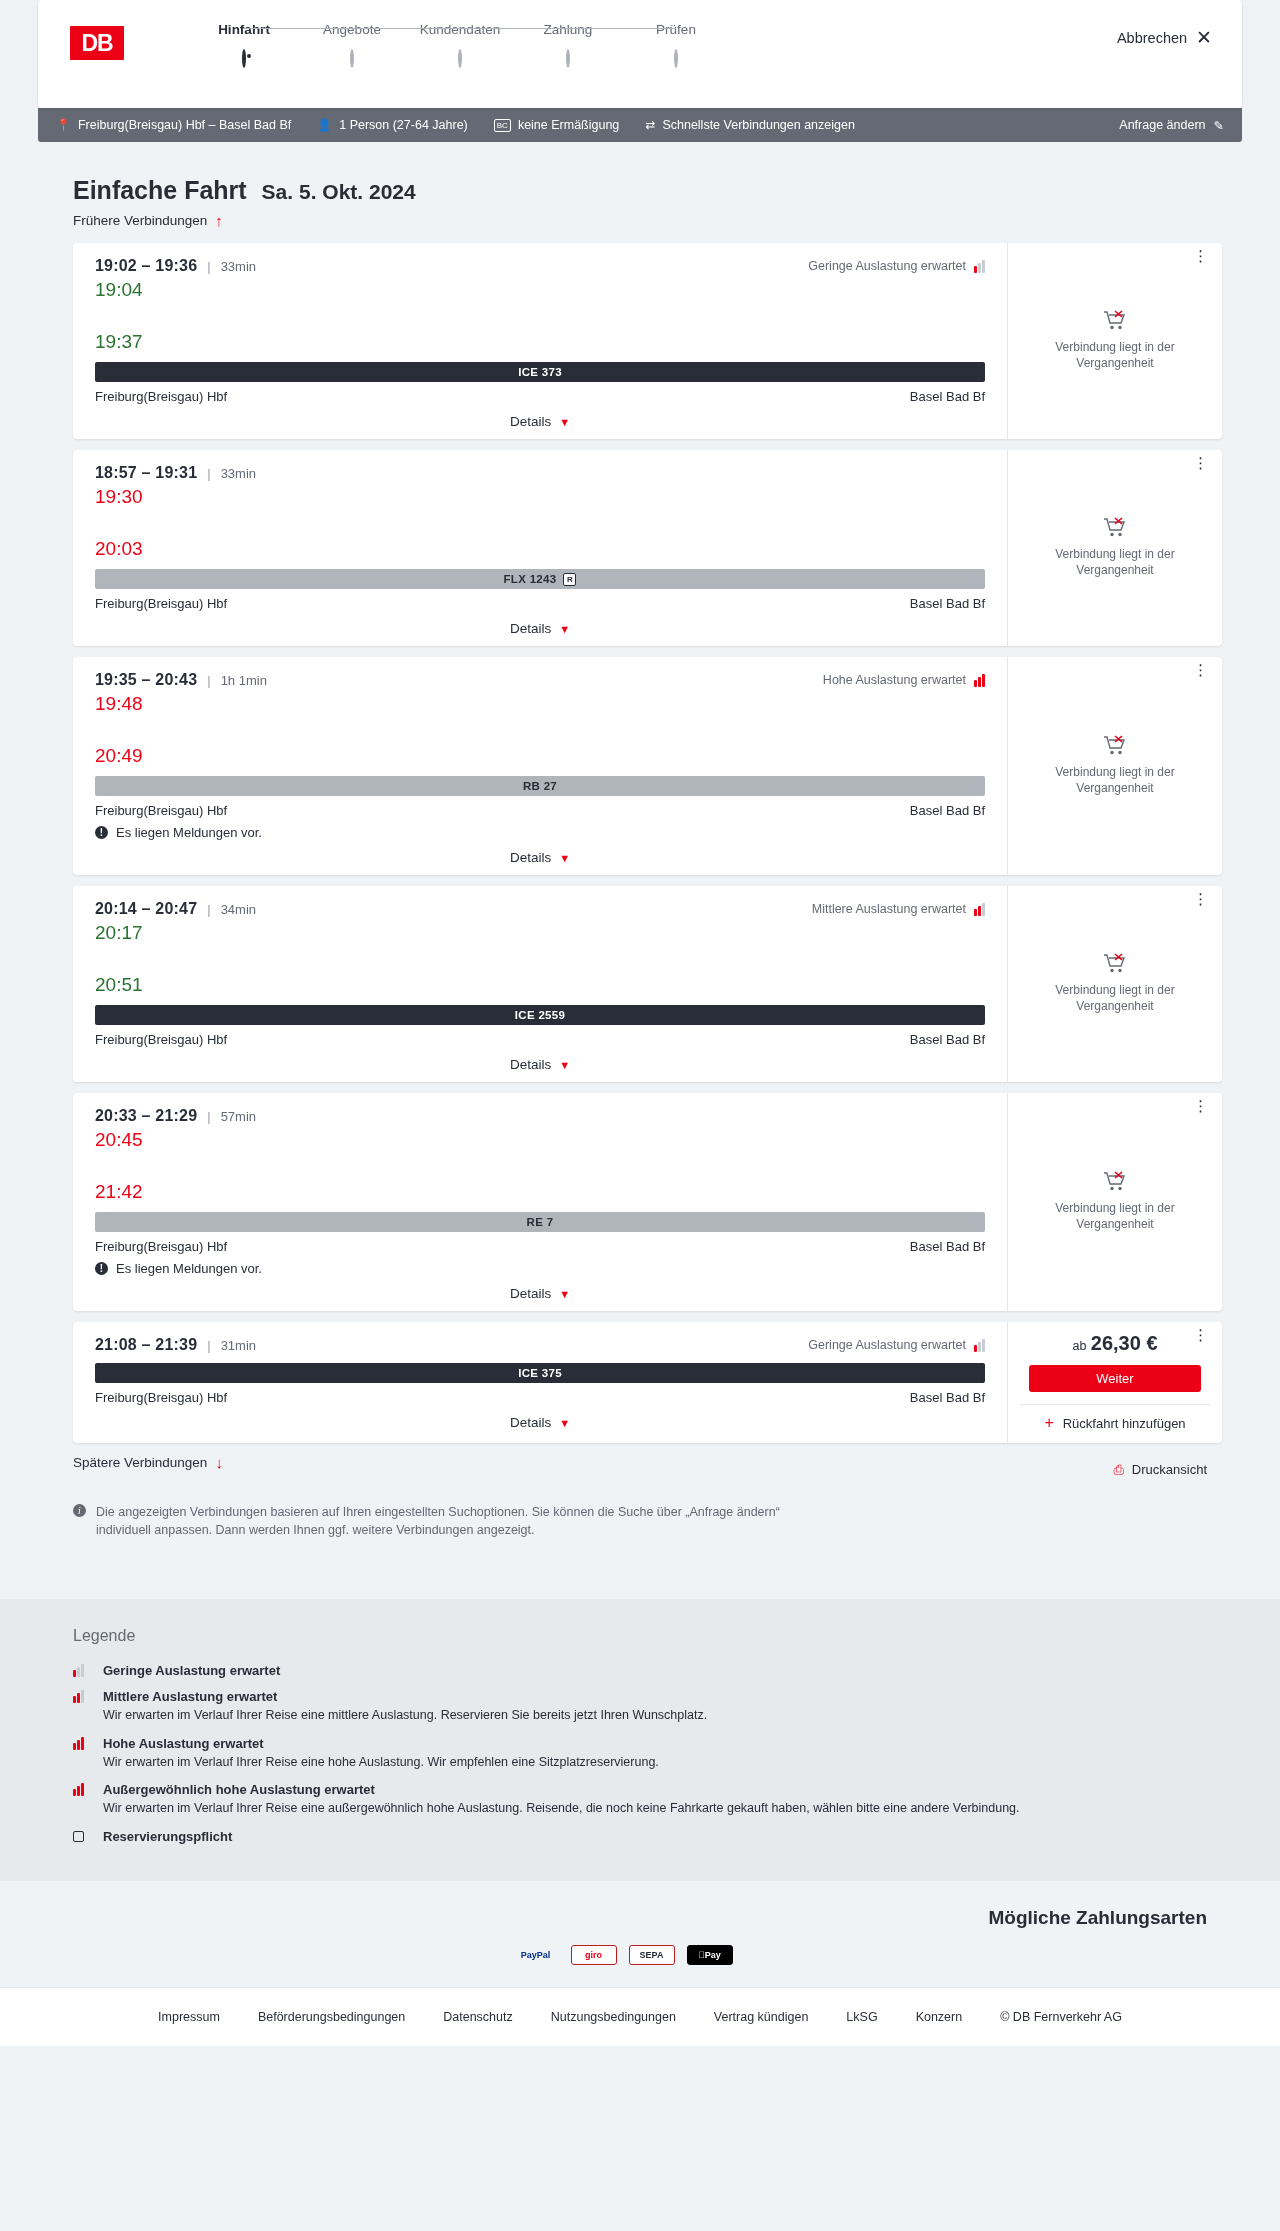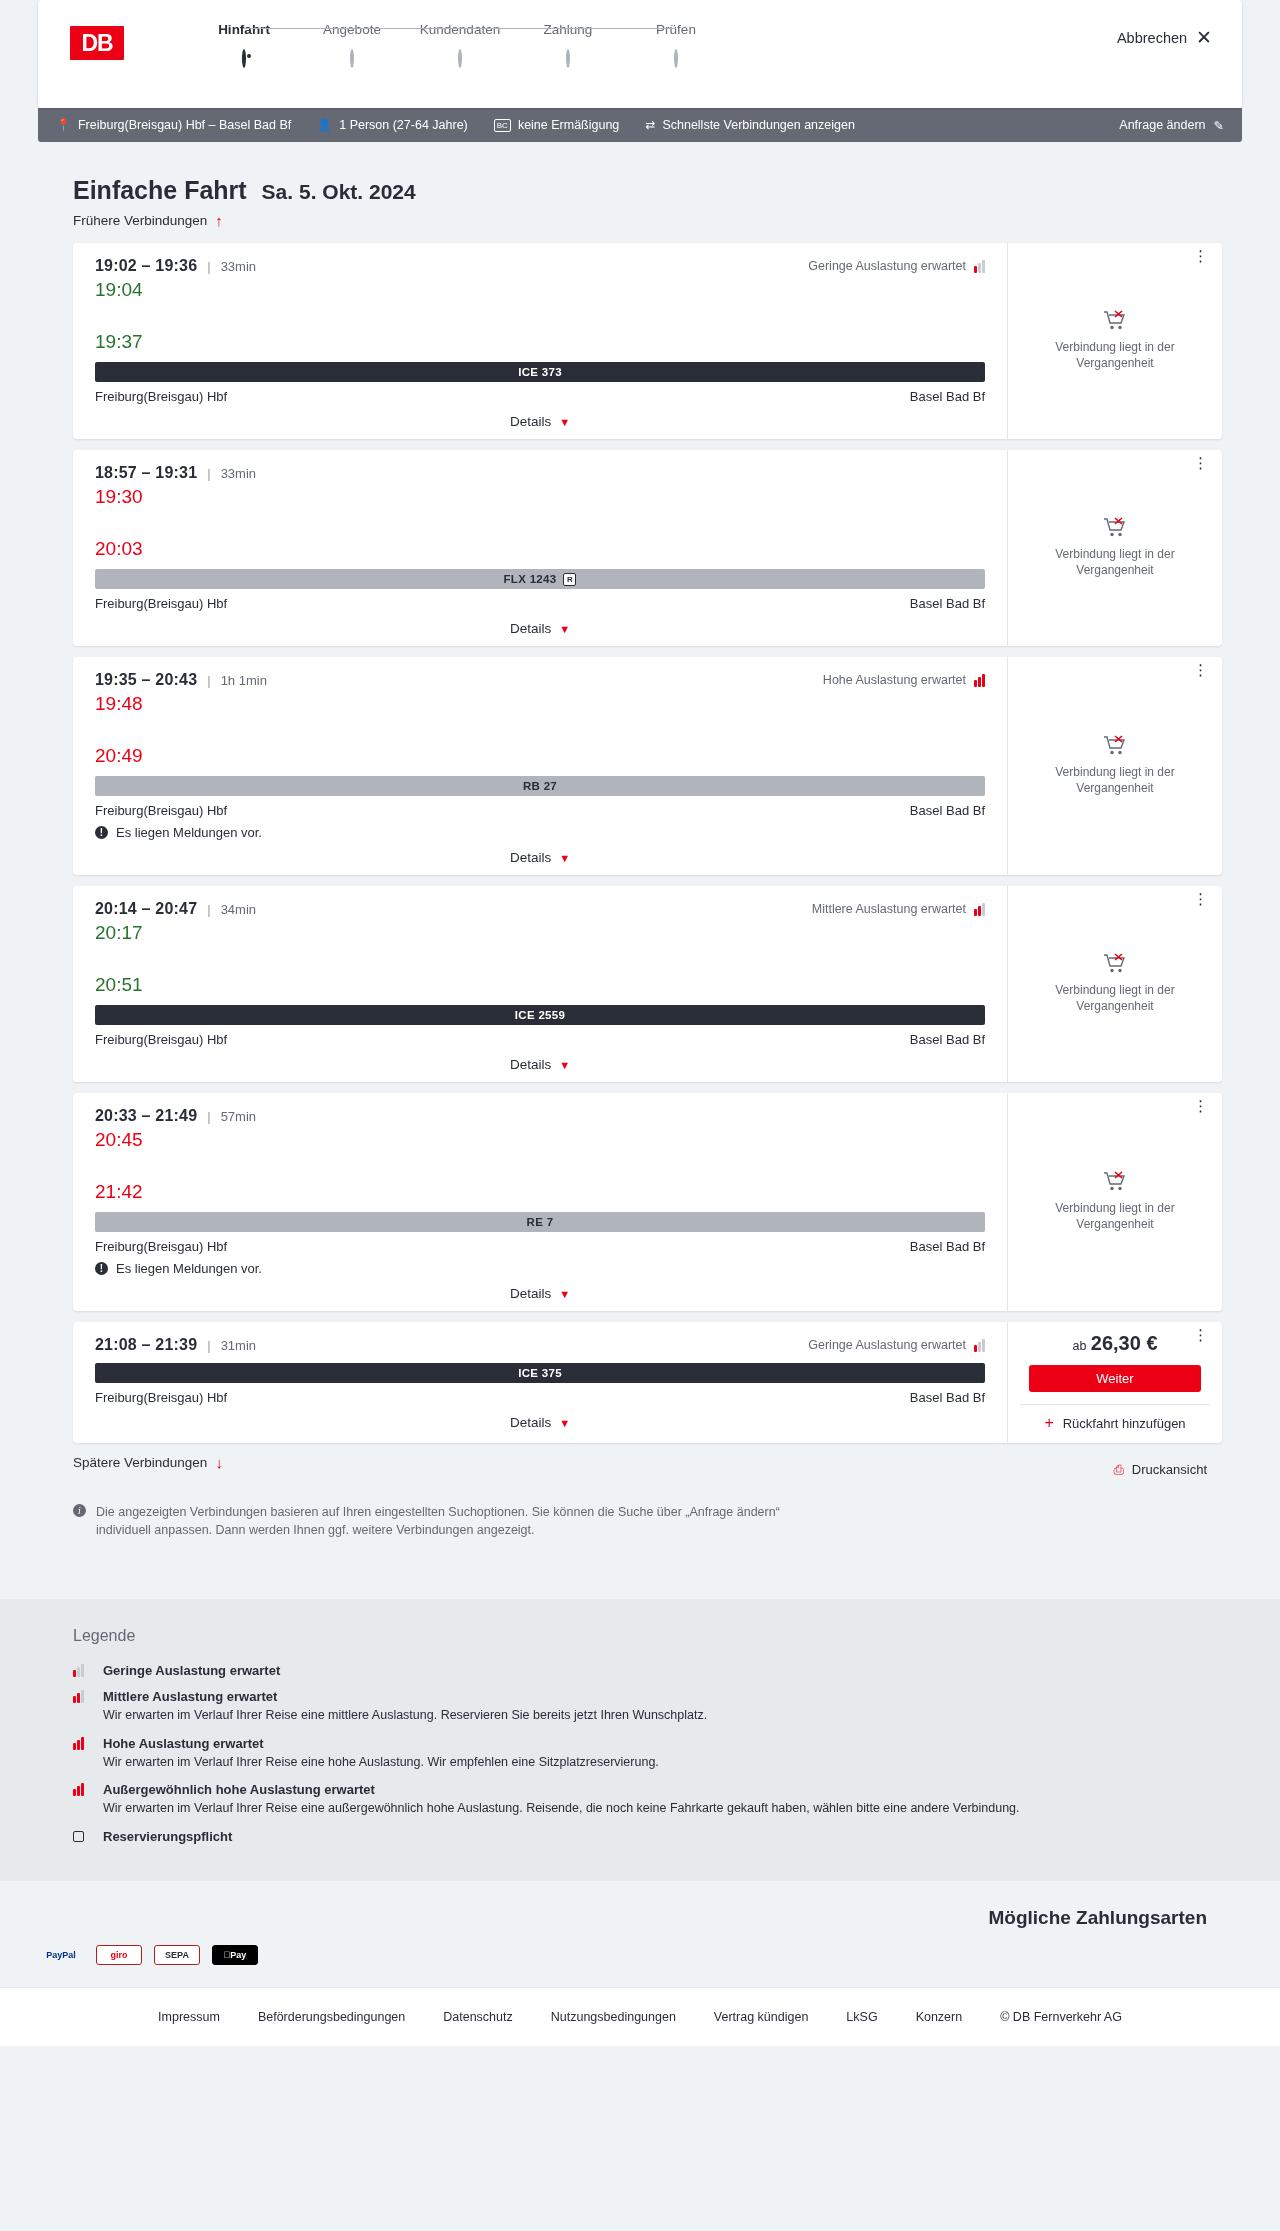--- a/index.html
+++ b/index.html
@@ -409,21 +409,21 @@
     padding: 26px 38px 22px 38px;
     text-align: right;
   }
   .pay-title {
     font-size: 19px;
     font-weight: bold;
     margin: 0 35px 16px 0;
   }
   .pay-icons {
     display: flex;
-    justify-content: flex-start;
+    justify-content: center;
     gap: 12px;
     margin-right: 35px;
     align-items: center;
   }
   .pay-chip {
     height: 20px;
     min-width: 46px;
     border: 1px solid #b91c1c;
     background: #fff;
     border-radius: 3px;
@@ -698,21 +698,21 @@
               <path d="M13 2 l7 6 M20 2 l-7 6" stroke="#ec0016" stroke-width="1.6"></path>
             </svg>
           </div>
           <div class="past-msg">Verbindung liegt in der Vergangenheit</div>
         </div>
       </div>
 
       <div class="conn">
         <div class="conn-left">
           <div class="row-top">
-            <span class="times">20:33 – 21:49</span>
+            <span class="times">20:33 – 21:29</span>
             <span class="sep">|</span>
             <span class="dur">57min</span>
           </div>
           <div class="row-rt">
             <span class="rt-red">20:45</span>
             <span class="rt-red">21:42</span>
           </div>
           <div class="train-bar grey">
             <span>RE 7</span>
           </div>

